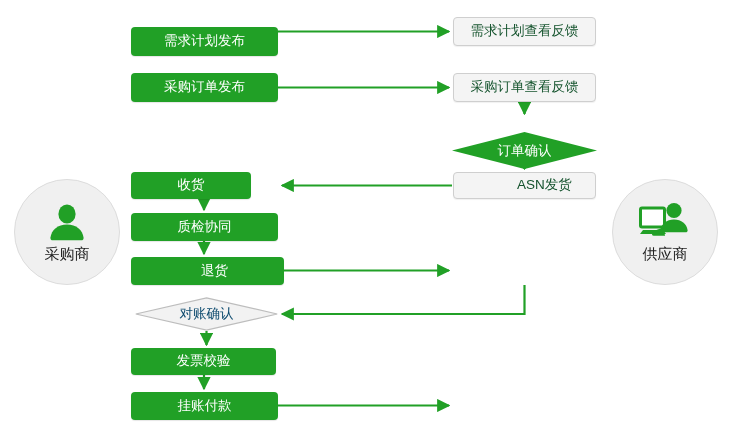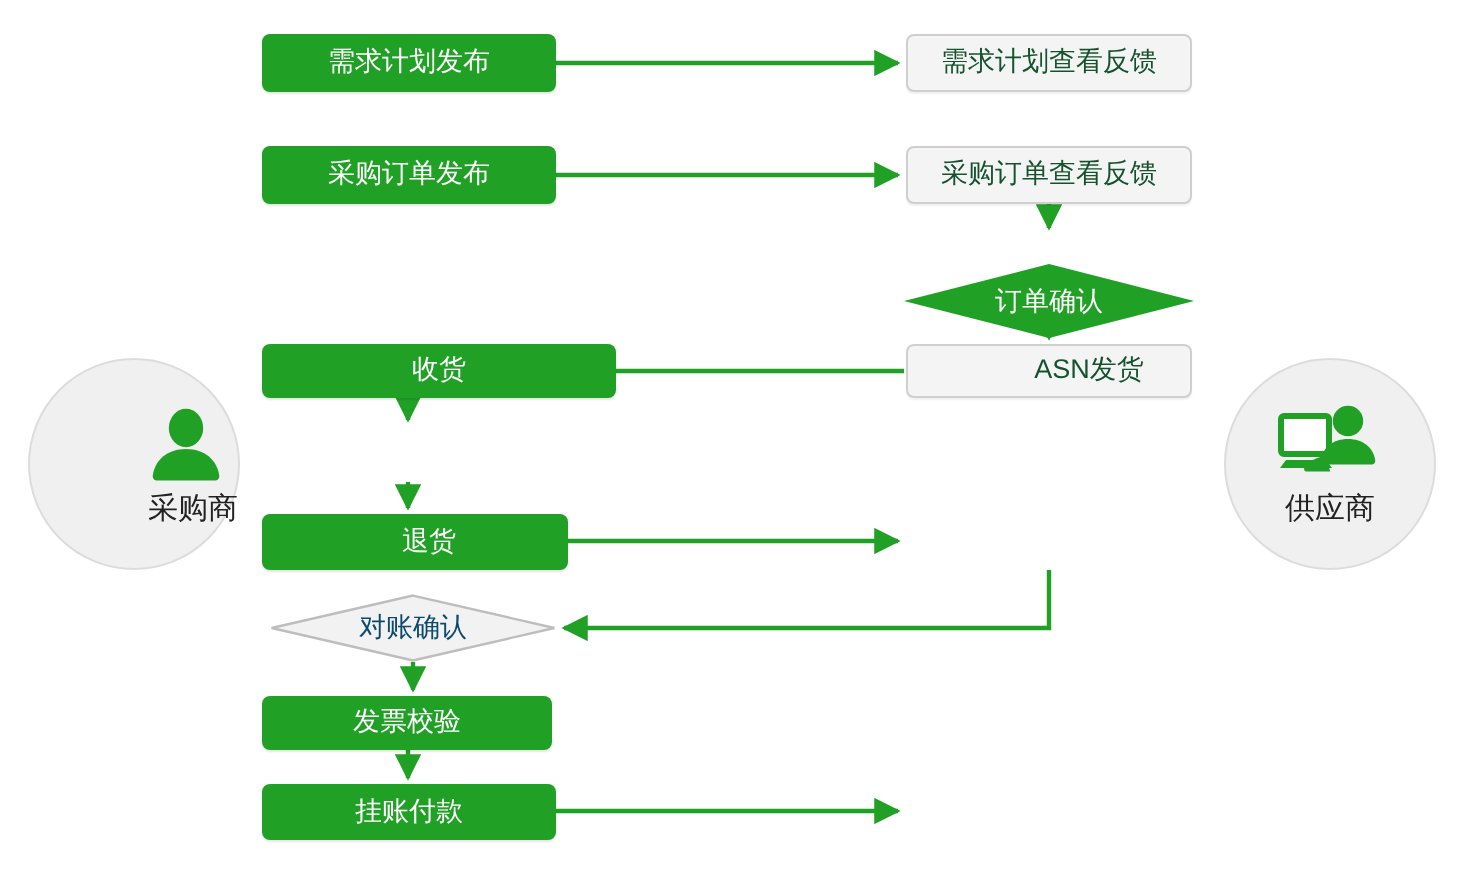--- a/index.html
+++ b/index.html
@@ -155,21 +155,21 @@
       <path d="M524.5,285 L524.5,314 L282,314" marker-end="url(#ah)"></path>
 
       <path d="M206.5,331 L206.5,345" marker-end="url(#ah)"></path>
 
       <path d="M204,375 L204,389" marker-end="url(#ah)"></path>
 
       <path d="M278,405.5 L449,405.5" marker-end="url(#ah)"></path>
     </g>
   </svg>
 
-  <div class="actor" style="left:14px; top:179px;align-items:flex-end;">
+  <div class="actor" style="left:14px; top:179px;">
     <div class="actor-icon">
       <svg viewBox="0 0 44 40" width="44" height="40" xmlns="http://www.w3.org/2000/svg">
         <ellipse cx="22" cy="11" rx="8.6" ry="9.6" fill="#21a026"></ellipse>
         <path d="M22 21.5 c-9.2 0 -15.5 5.4 -16.6 13.2 c-0.2 1.6 0.9 2.6 2.4 2.6 h28.4 c1.5 0 2.6 -1 2.4 -2.6 C37.5 26.9 31.2 21.5 22 21.5 z" fill="#21a026"></path>
       </svg>
     </div>
     <span class="actor-label">采购商</span>
   </div>
 
   <div class="actor" style="left:612px; top:179px;">
@@ -182,48 +182,51 @@
         <circle cx="35" cy="9.5" r="7.6" fill="#21a026"></circle>
 
         <path d="M35 18.5 c-7.4 0 -12.6 4.2 -13.6 10.5 c-0.2 1.4 0.7 2.3 2.1 2.3 h23 c1.4 0 2.3 -0.9 2.1 -2.3 C47.6 22.7 42.4 18.5 35 18.5 z" fill="#21a026"></path>
 
         <path d="M24 27 c-4.5 0.6 -8 2.4 -10.5 5.2 c-1 1.1 -0.3 2.6 1.2 2.6 h11.4 z" fill="#21a026"></path>
       </svg>
     </div>
     <span class="actor-label">供应商</span>
   </div>
 
-  <div class="node box-green" style="left:131px; top:17px; width:147px; height:29px;">
+  <div class="node box-green" style="left:131px; top:27px; width:147px; height:29px;">
     <span class="node-label">需求计划发布</span>
   </div>
   <div class="node box-gray" style="left:453px; top:17px; width:143px; height:29px;">
     <span class="node-label">需求计划查看反馈</span>
   </div>
 
   <div class="node box-green" style="left:131px; top:73px; width:147px; height:29px;">
     <span class="node-label">采购订单发布</span>
   </div>
   <div class="node box-gray" style="left:453px; top:73px; width:143px; height:29px;">
     <span class="node-label">采购订单查看反馈</span>
   </div>
 
   <div class="diamond diamond-green" style="left:452px; top:132px; width:145px; height:37px;font-family:Liberation Serif, serif;">
     <svg viewBox="0 0 145 37" width="145" height="37" xmlns="http://www.w3.org/2000/svg">
       <polygon points="72.5,0 145,18.5 72.5,37 0,18.5" fill="#21a026"></polygon>
     </svg>
     <div class="dlabel">订单确认</div>
   </div>
 
-  <div class="node box-green" style="left:131px; top:172px; width:177px; height:27px;">
+  <div class="node box-green" style="left:131px; top:172px; width:120px; height:27px;">
     <span class="node-label">收货</span>
   </div>
   <div class="node box-gray" style="left:453px; top:172px; width:143px; height:27px;padding-left:40px;">
     <span class="node-label">ASN发货</span>
   </div>
 
+  <div class="node box-green" style="left:131px; top:213px; width:147px; height:28px;">
+    <span class="node-label">质检协同</span>
+  </div>
 
   <div class="node box-green" style="left:131px; top:257px; width:153px; height:28px;padding-left:14px;">
     <span class="node-label">退货</span>
   </div>
 
   <div class="diamond diamond-gray" style="left:135px; top:297px; width:143px; height:34px;">
     <svg viewBox="0 0 143 34" width="143" height="34" xmlns="http://www.w3.org/2000/svg">
       <polygon points="71.5,0.8 142.2,17 71.5,33.2 0.8,17" fill="#f2f2f2" stroke="#bdbdbd" stroke-width="1.2"></polygon>
     </svg>
     <div class="dlabel">对账确认</div>

